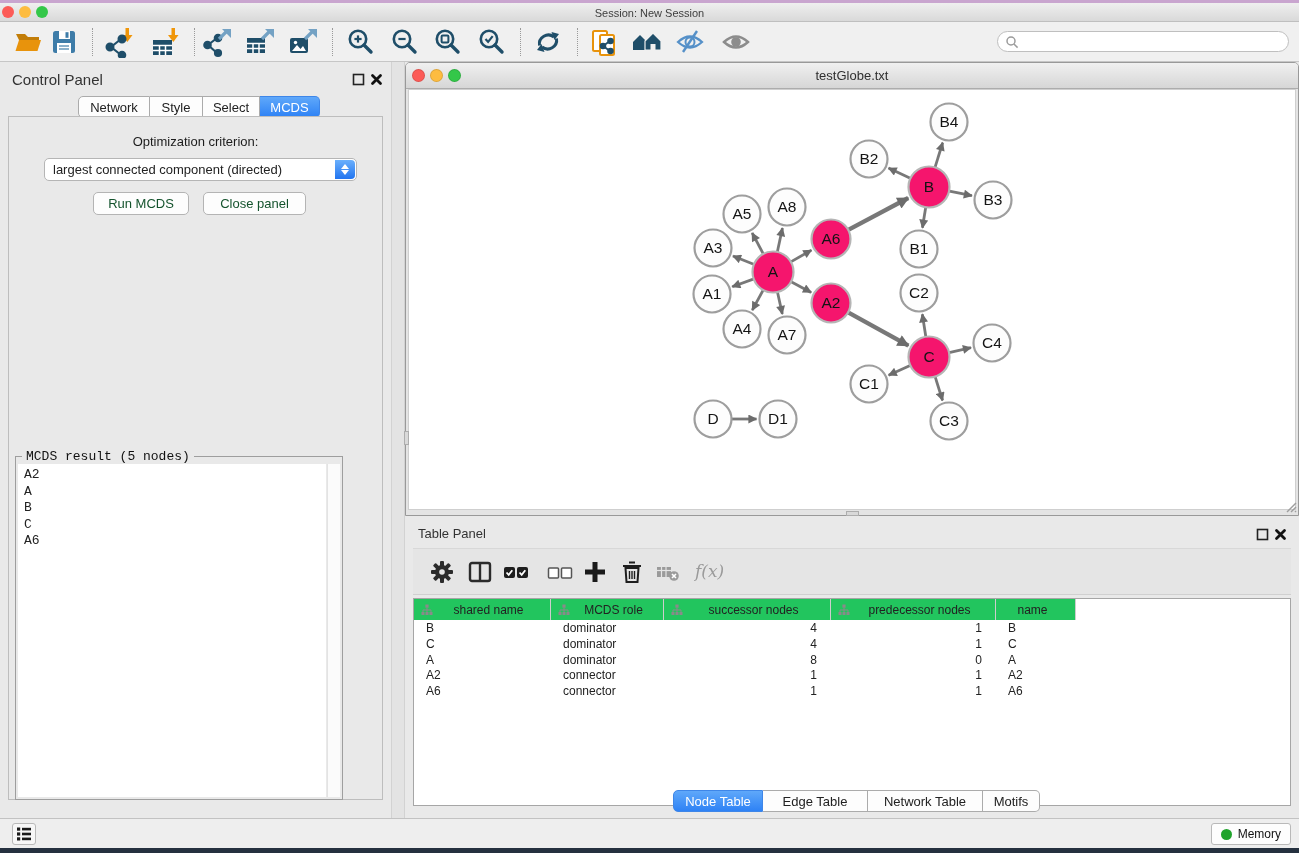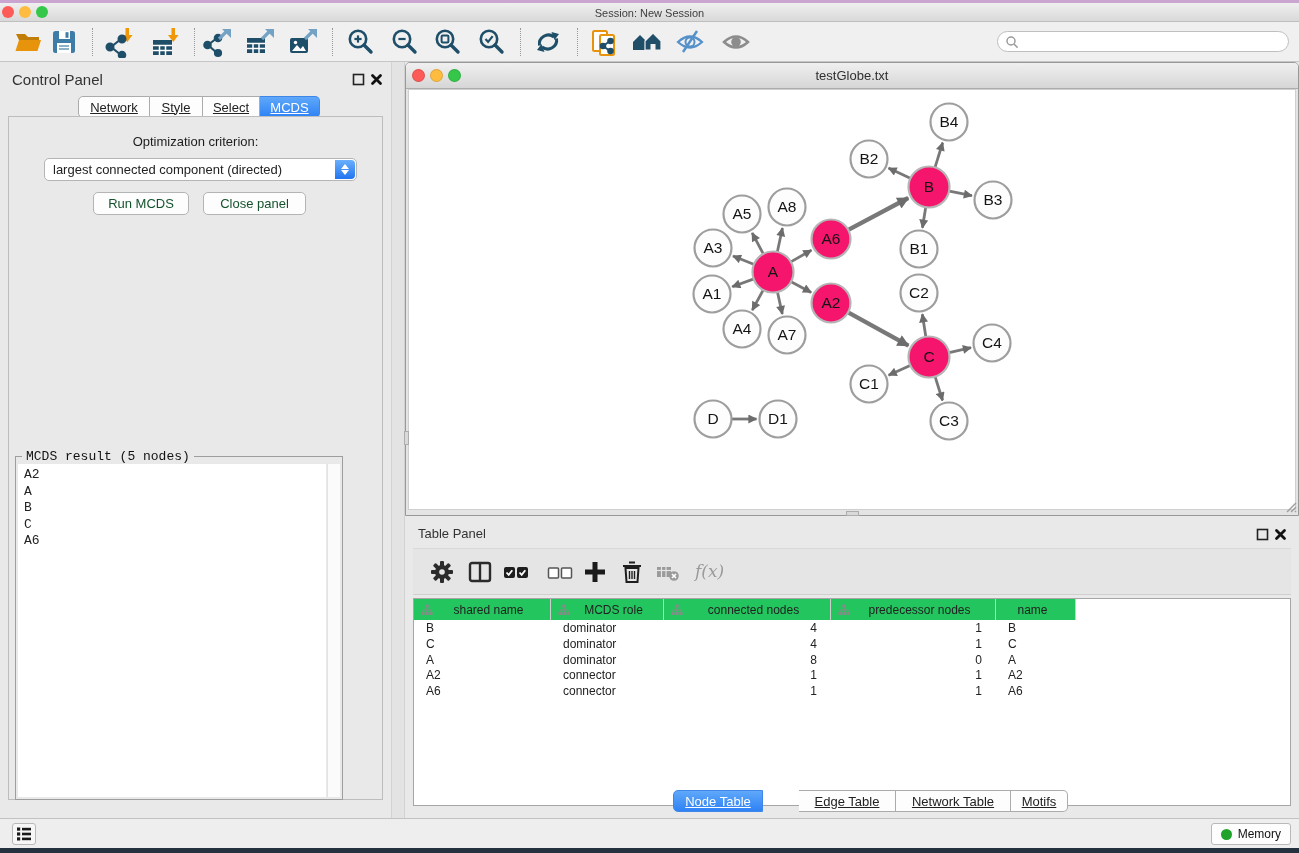--- a/index.html
+++ b/index.html
@@ -25,21 +25,21 @@
     font-family:inherit;margin-left:4px;}
 
   
   #control-panel{left:0;top:62px;width:391px;height:756px;background:#E9E9E9;}
   #panel-gap{left:391px;top:62px;width:14px;height:756px;background:#E3E3E3;
     border-left:1px solid #D2D2D2;border-right:1px solid #D2D2D2;}
   #cp-title{left:12px;top:9px;font-size:15px;color:#333;}
   .float-ic{width:13px;height:13px;}
   .tabs-row{display:flex;height:22px;}
   .tab{height:22px;border:1px solid #ABABAB;border-left:none;background:#FDFDFD;
-    font-size:13px;display:flex;align-items:center;justify-content:center;cursor:pointer;color:#222;text-decoration:underline;}
+    font-size:13px;display:flex;align-items:center;justify-content:center;cursor:pointer;color:#222;}
   .tab:first-child{border-left:1px solid #ABABAB;border-radius:5px 0 0 5px;}
   .tab:last-child{border-radius:0 5px 5px 0;}
   .tab.active{background:linear-gradient(#5FA8FA,#2E82F5);color:#fff;border-color:#3E86E8;}
   #cp-tabs{left:78px;top:34px;}
   #cp-content{left:8px;top:54px;width:375px;height:684px;border:1px solid #BDBDBD;background:#E9E9E9;}
   #opt-label{left:0;top:17px;width:100%;text-align:center;font-size:13px;color:#1C1C1C;}
   #criterion-select{left:35px;top:41px;width:313px;height:23px;background:#fff;border:1px solid #B5B5B5;
     border-radius:5px;font-size:13px;display:flex;align-items:center;padding-left:8px;cursor:pointer;}
   #criterion-spinner{position:absolute;right:1px;top:1px;width:20px;height:19px;border-radius:0 4px 4px 0;
     background:linear-gradient(#6BB0FC,#2174F0);display:flex;flex-direction:column;
@@ -526,21 +526,21 @@
                 <rect x="8.5" y="8" width="3" height="3"></rect>
               </g>
               <g stroke="#8A8A8A" stroke-width="1">
                 <line x1="6" y1="3.7" x2="6" y2="6"></line>
                 <line x1="2" y1="6" x2="10" y2="6"></line>
                 <line x1="2" y1="6" x2="2" y2="8"></line>
                 <line x1="6" y1="6" x2="6" y2="8"></line>
                 <line x1="10" y1="6" x2="10" y2="8"></line>
               </g>
             </svg>
-            <span class="th-label">connected nodes</span>
+            <span class="th-label">successor nodes</span>
           </div>
           <div class="th" style="width: 165px;">
             <svg width="12" height="12" viewBox="0 0 12 12" style="margin-left: 7px;">
               <g fill="#8A8A8A">
                 <rect x="4.4" y="0.5" width="3.2" height="3.2"></rect>
                 <rect x="0.5" y="8" width="3" height="3"></rect>
                 <rect x="4.5" y="8" width="3" height="3"></rect>
                 <rect x="8.5" y="8" width="3" height="3"></rect>
               </g>
               <g stroke="#8A8A8A" stroke-width="1">
@@ -591,21 +591,21 @@
             <div class="td" style="width: 113px; text-align: left; padding: 0px 0px 0px 12px;">connector</div>
             <div class="td" style="width: 167px; text-align: right; padding: 0px 14px 0px 0px;">1</div>
             <div class="td" style="width: 165px; text-align: right; padding: 0px 14px 0px 0px;">1</div>
             <div class="td" style="width: 80px; text-align: left; padding: 0px 0px 0px 12px;">A6</div>
           </div>
         </div>
     </div>
 
     <div class="abs tabs-row" id="bottom-tabs">
         <div class="tab active" style="width: 90px;">Node Table</div>
-        <div class="tab" style="width: 97px; margin-left: 36px;">Edge Table</div>
+        <div class="tab" style="width: 105px;">Edge Table</div>
         <div class="tab" style="width: 115px;">Network Table</div>
         <div class="tab" style="width: 57px;">Motifs</div>
       </div>
   </div>
 
   <div class="abs" id="status-bar">
     <div class="abs" id="list-btn">
       <svg width="18" height="16" viewBox="0 0 18 16">
         <g fill="#1A1A1A">
           <rect x="2" y="1.5" width="3.2" height="3.2"></rect>

